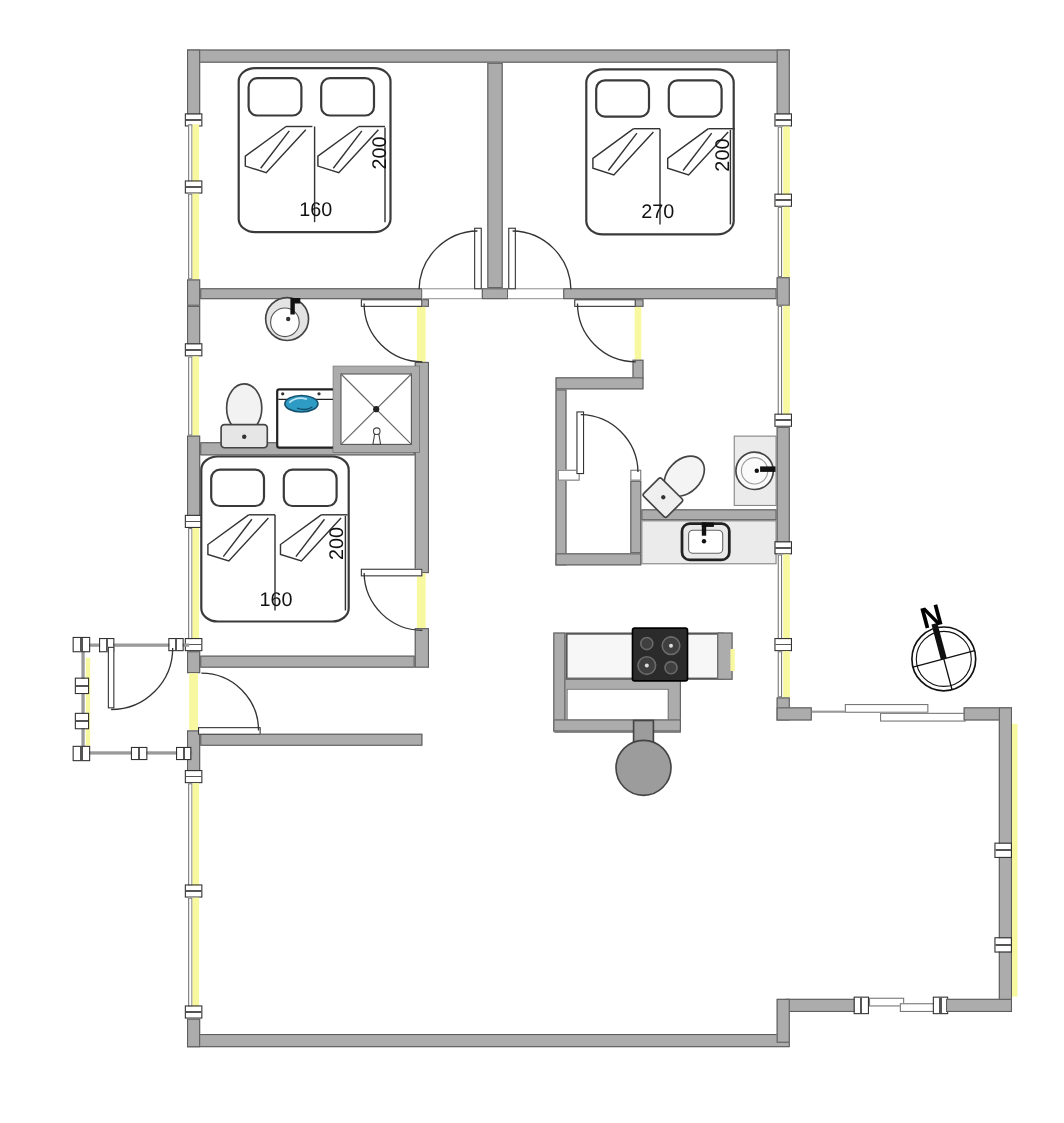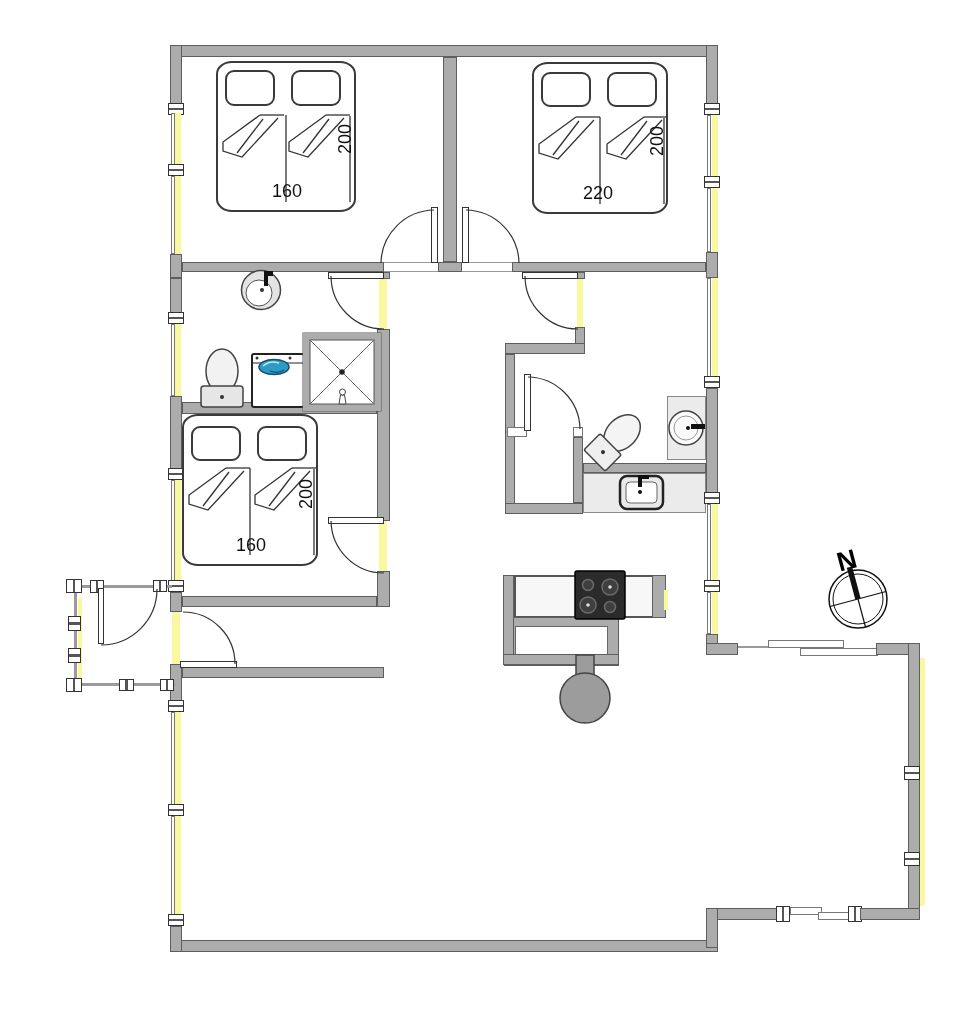--- a/index.html
+++ b/index.html
@@ -283,20 +283,20 @@
       <g transform="rotate(-15 858 599)" stroke="#111">
         <line x1="829" y1="599" x2="887" y2="599" stroke-width="1.2"></line>
         <line x1="858" y1="570" x2="858" y2="628" stroke-width="1.2"></line>
         <line x1="858" y1="599" x2="858" y2="566" stroke-width="5.5"></line>
       </g>
     </g>
   </svg>
 
   <div class="dim" style="left:287px;top:191px;">160</div>
   <div class="dim rot" style="left:345px;top:139px;">200</div>
-  <div class="dim" style="left:598px;top:193px;">220</div>
+  <div class="dim" style="left:598px;top:193px;">270</div>
   <div class="dim rot" style="left:657px;top:141px;">200</div>
   <div class="dim" style="left:251px;top:545px;">160</div>
   <div class="dim rot" style="left:306px;top:494px;">200</div>
 
   <div class="north" style="left:847px;top:561px;">N</div>
 
 </div>
 
 </body></html>

